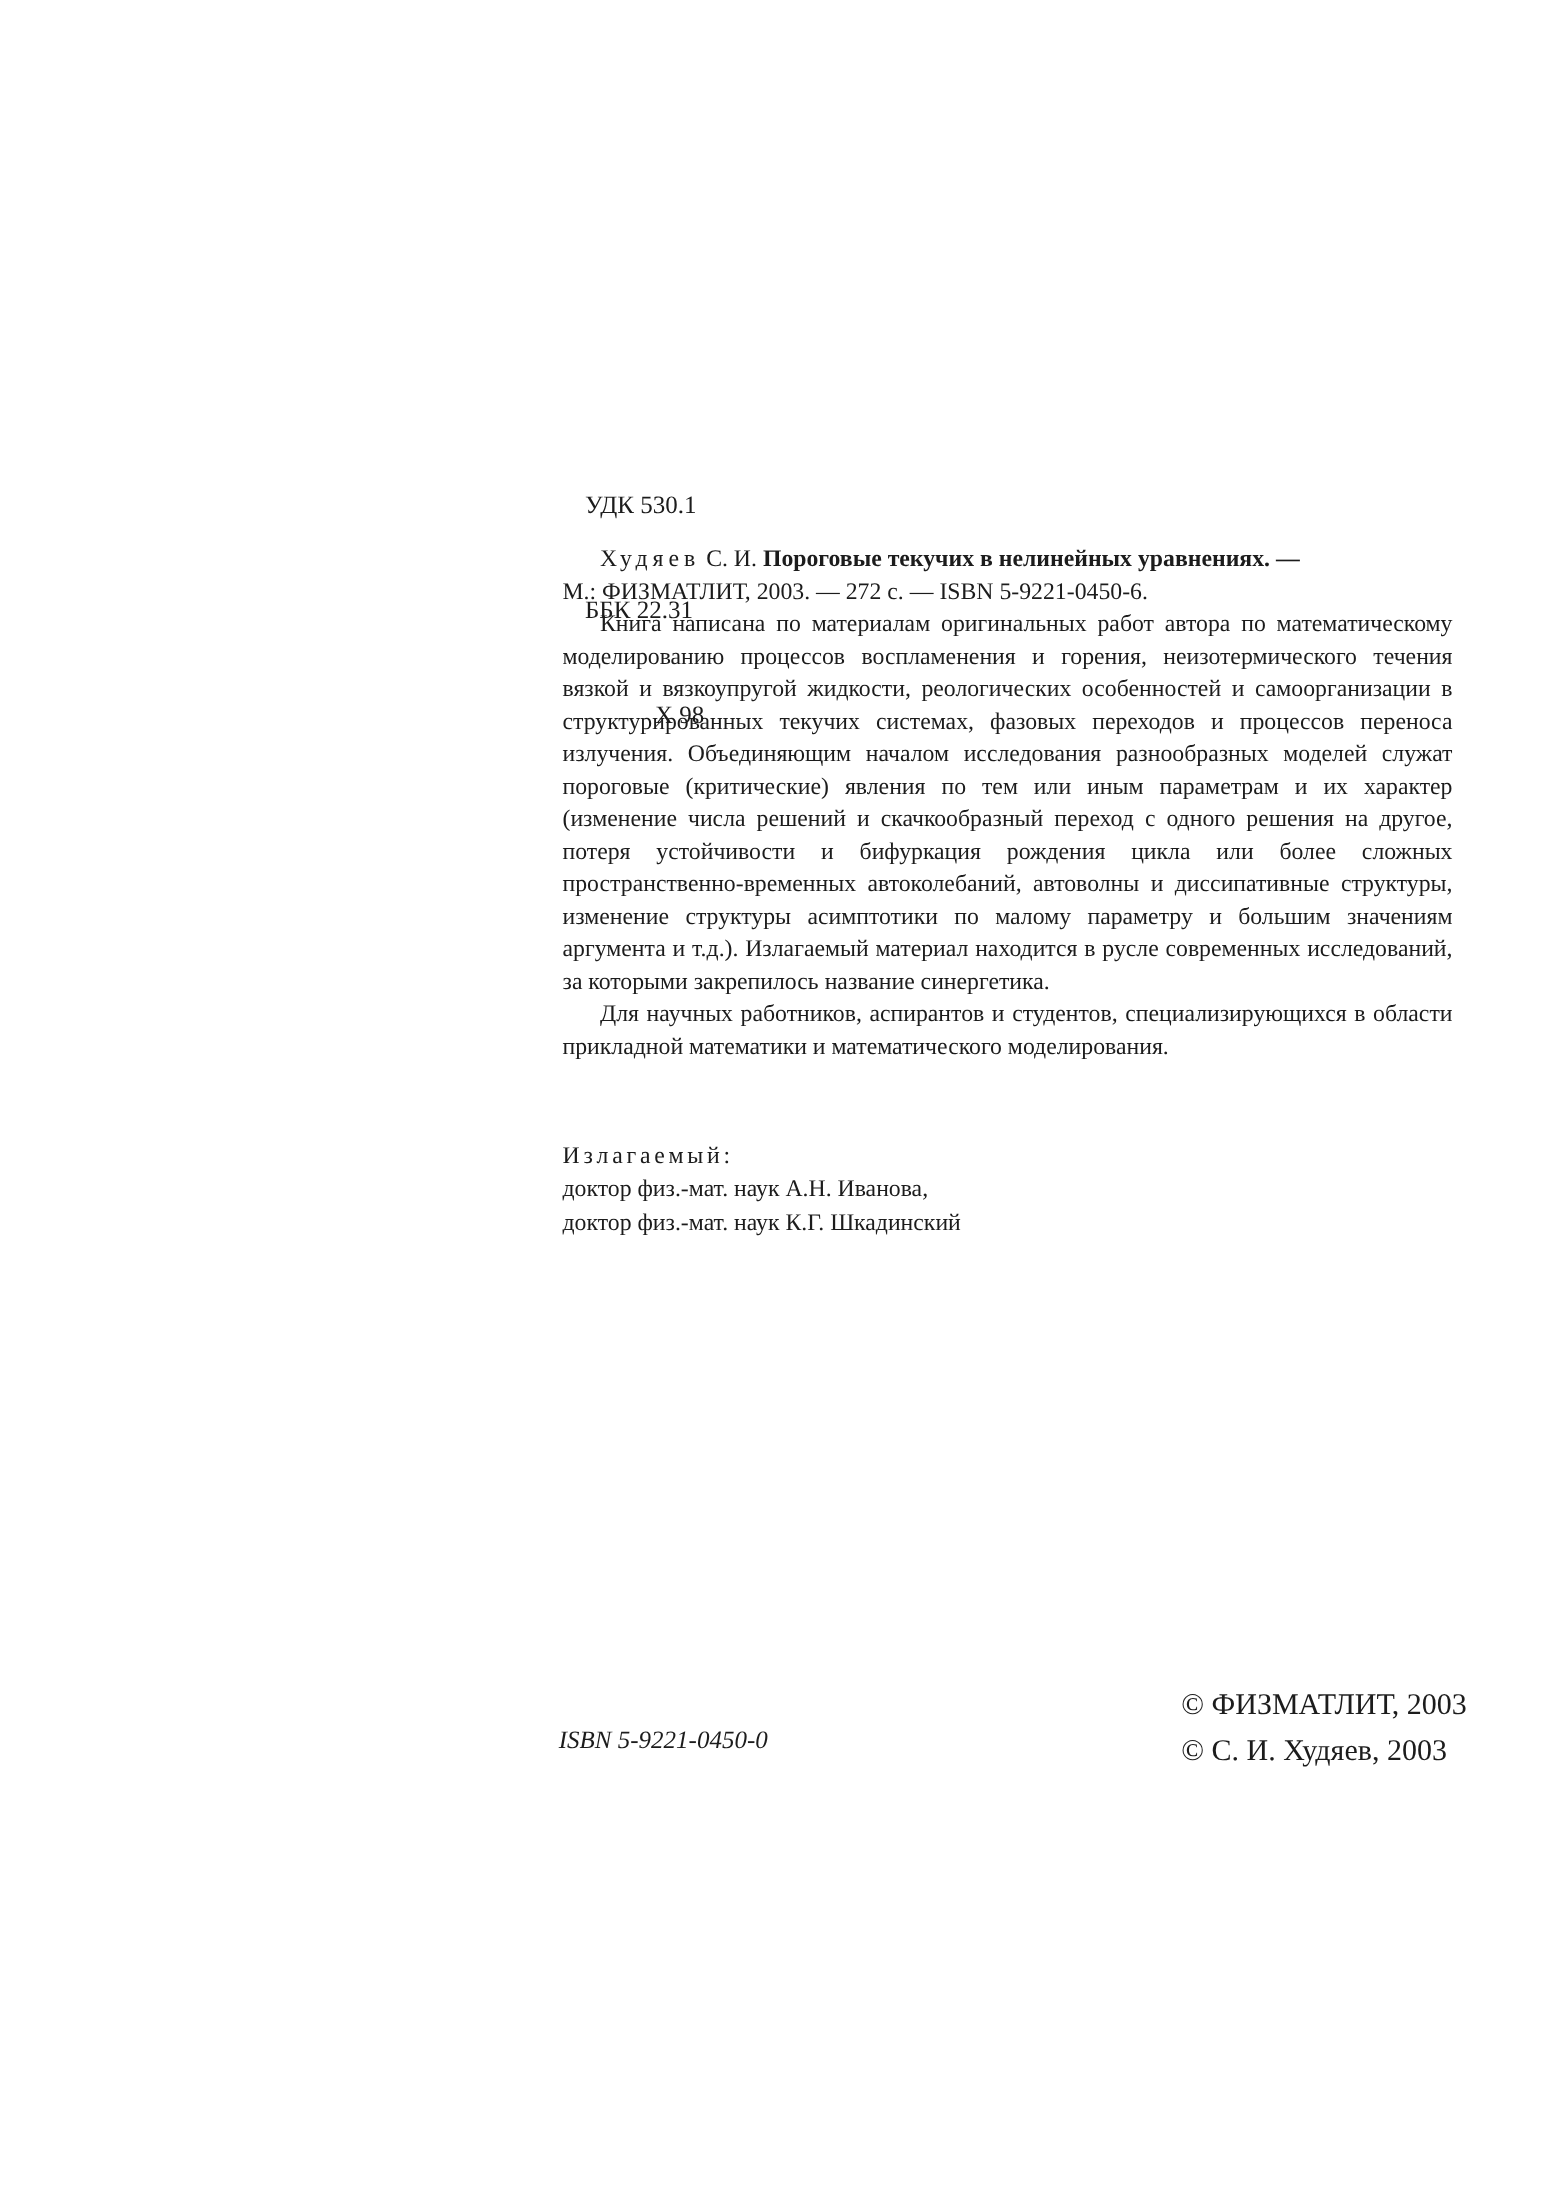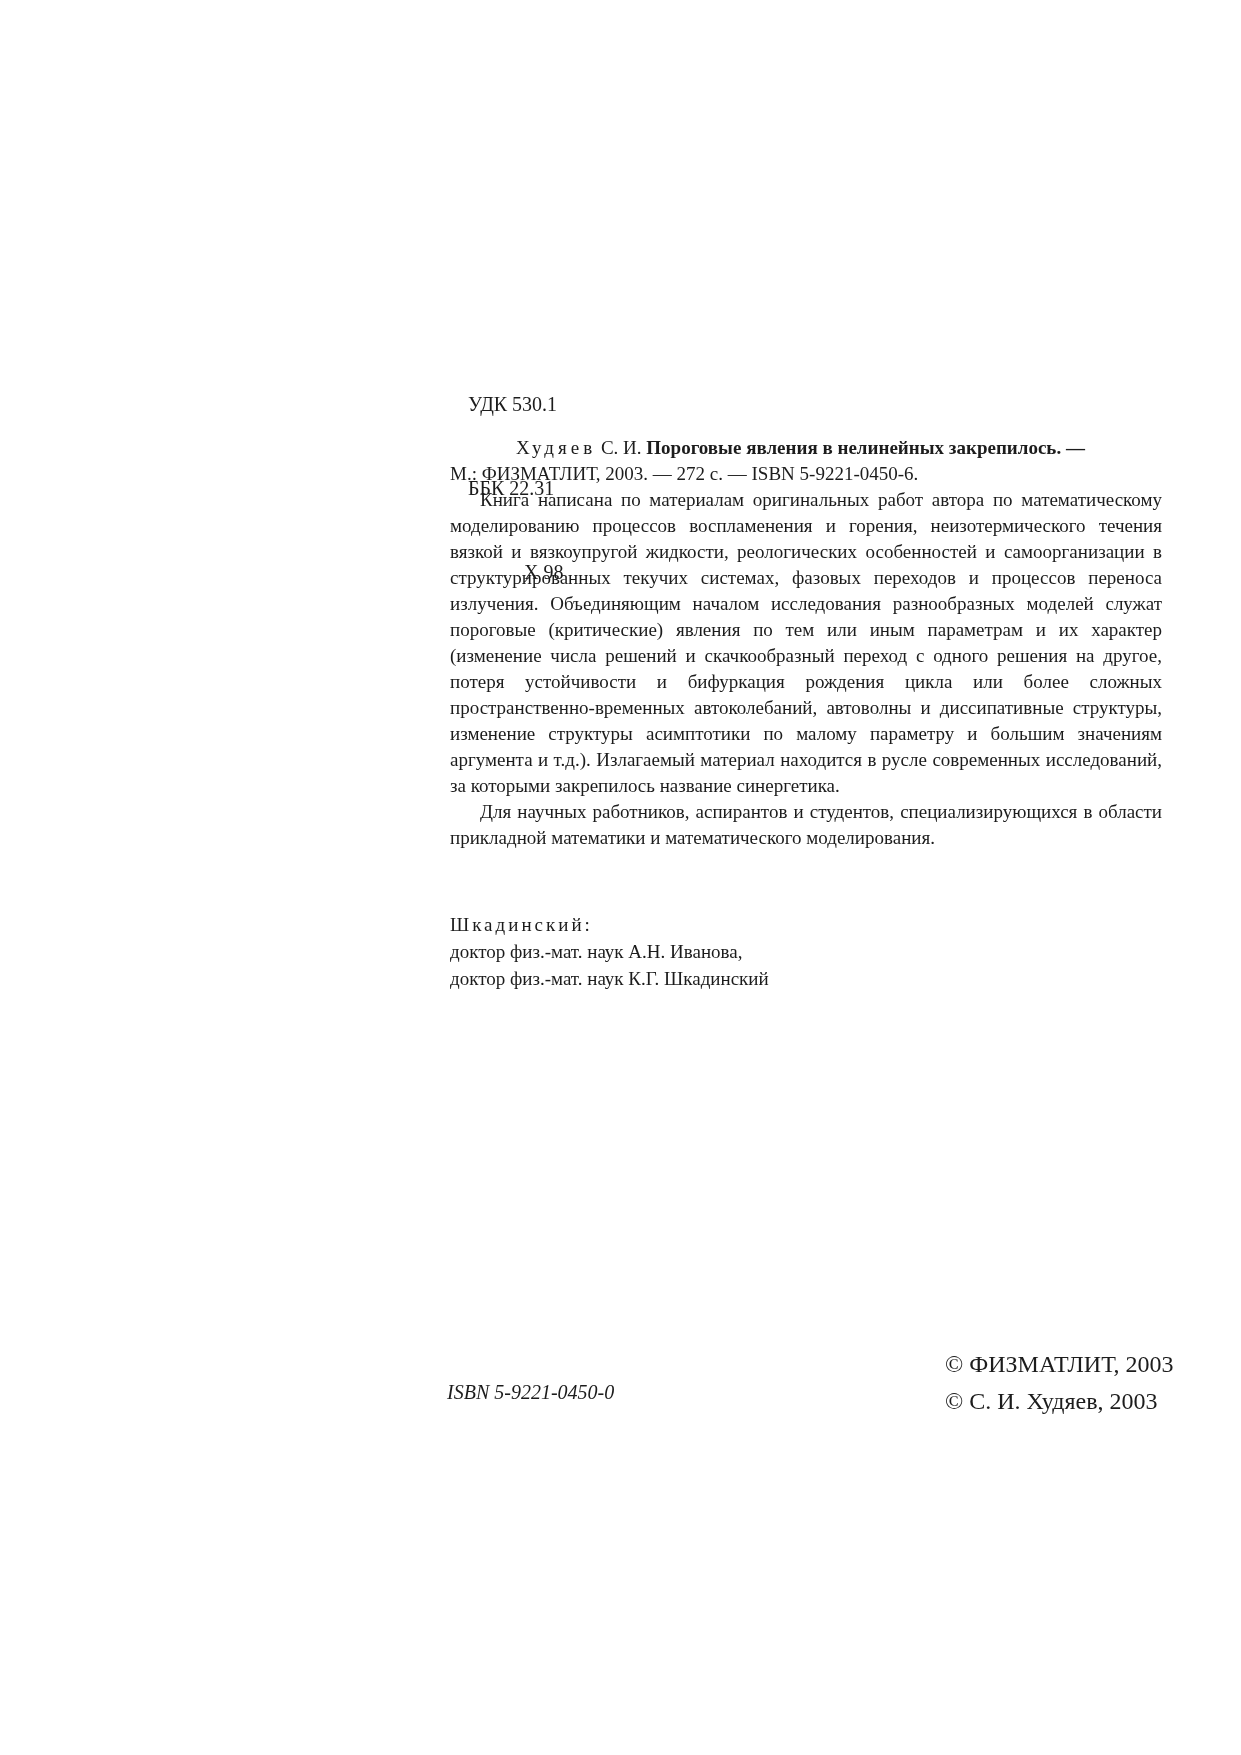--- a/index.html
+++ b/index.html
@@ -43,21 +43,21 @@
     width: 712px;
     font-size: 19px;
     line-height: 26px;
   }
   .text-column p {
     margin: 0;
     text-align: justify;
     text-indent: 30px;
   }
   .biblio-entry { text-align: left !important; }
-  .author-spaced { letter-spacing: 4px; margin-left: 36px; }
+  .author-spaced { letter-spacing: 4px; }
   .book-title { font-weight: bold; }
   .stats-line {
     margin-top: 9px !important;
     text-align: left !important;
   }
 
   
   .reviewers-block {
     margin-top: 60px;
     font-size: 19px;
@@ -89,30 +89,30 @@
 <div class="page">
 
   <div class="codes-block">
     <span class="code-line">УДК 530.1</span>
     <span class="code-line">ББК 22.31</span>
     <span class="code-line code-indent">Х 98</span>
   </div>
 
   <div class="text-column">
 
-    <p class="biblio-entry"><span class="author-spaced">Худяев</span><span> С. И. </span><span class="book-title">Пороговые явления в нелинейных закрепилось. —</span><br>
+    <p class="biblio-entry"><span class="author-spaced">Худяев</span><span> С. И. </span><span class="book-title">Пороговые текучих в нелинейных уравнениях. —</span><br>
     <span>М.: ФИЗМАТЛИТ, 2003. — 272 с. — ISBN 5-9221-0450-6.</span></p>
 
     <p>Книга написана по материалам оригинальных работ автора по математическому моделированию процессов воспламенения и горения, неизотермического течения вязкой и вязкоупругой жидкости, реологических особенностей и самоорганизации в структурированных текучих системах, фазовых переходов и процессов переноса излучения. Объединяющим началом исследования разнообразных моделей служат пороговые (критические) явления по тем или иным параметрам и их характер (изменение числа решений и скачкообразный переход с одного решения на другое, потеря устойчивости и бифуркация рождения цикла или более сложных пространственно-временных автоколебаний, автоволны и диссипативные структуры, изменение структуры асимптотики по малому параметру и большим значениям аргумента и т.д.). Излагаемый материал находится в русле современных исследований, за которыми закрепилось название синергетика.</p>
 
     <p>Для научных работников, аспирантов и студентов, специализирующихся в области прикладной математики и математического моделирования.</p>
 
 
     <div class="reviewers-block">
-      <div class="reviewers-heading">Шкадинский:</div>
+      <div class="reviewers-heading">Излагаемый:</div>
       <div>доктор физ.-мат. наук А.Н. Иванова,</div>
       <div>доктор физ.-мат. наук К.Г. Шкадинский</div>
     </div>
 
   </div>
 
   <div class="isbn-footer">ISBN 5-9221-0450-0</div>
 
   <div class="copyright-block">
     <div>© ФИЗМАТЛИТ, 2003</div>

